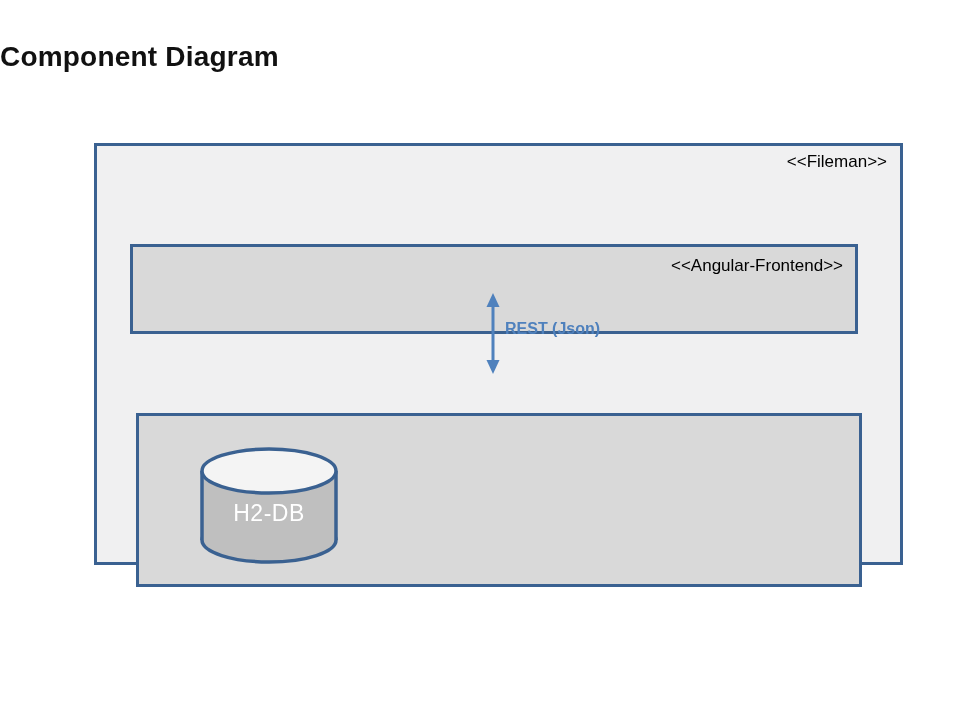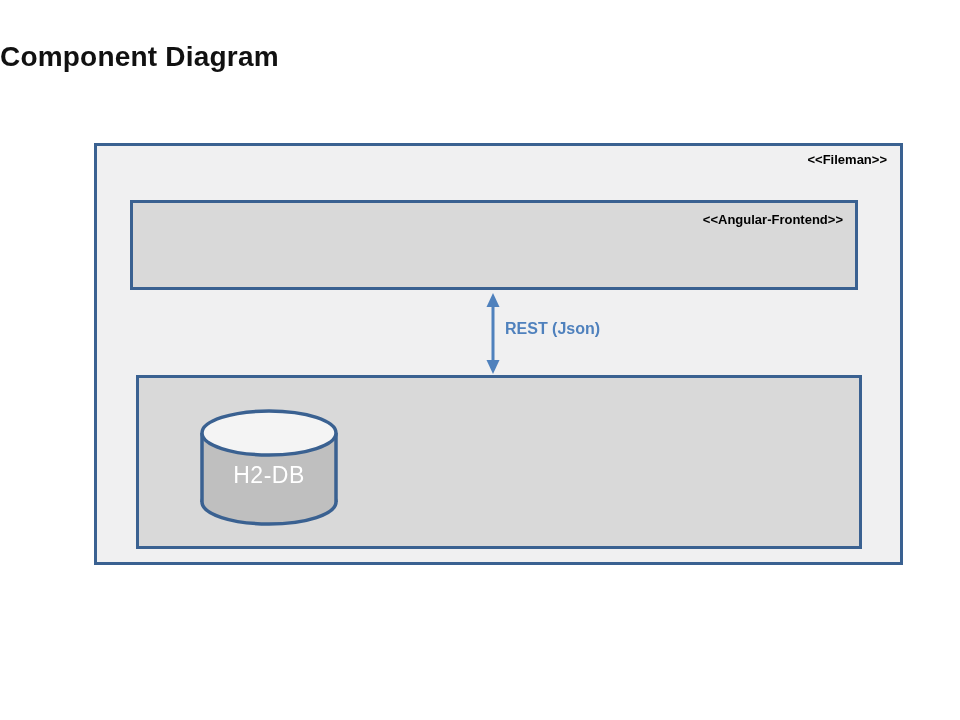--- a/index.html
+++ b/index.html
@@ -31,51 +31,52 @@
     left: 94px;
     top: 143px;
     width: 803px;
     height: 416px;
     background: var(--outer-bg, #f0f0f1);
     border: 3px solid var(--border-blue, #3a6191);
   }
 
   .stereotype-label {
     position: absolute;
-    font-weight: bold;
-    font-size: 13px;
+    font-weight: normal;
+    font-size: 17px;
     color: #000000;
     white-space: nowrap;
   }
 
   #system-label {
     right: 13px;
     top: 6px;
   }
 
   .component-box {
     position: absolute;
     background: var(--box-bg, #d9d9d9);
     border: 3px solid var(--border-blue, #3a6191);
+    margin-top: 44px;
   }
 
   #frontend-component {
     left: 33px;
     top: 54px;
     width: 722px;
     height: 84px;
   }
   #frontend-label {
     right: 12px;
     top: 9px;
   }
 
   #backend-component {
     left: 39px;
-    top: 229px;
+    top: 223px;
     width: 720px;
     height: 168px;
   }
 
   #rest-arrow {
     left: 381px;
     top: 146px;
     width: 30px;
     height: 83px;
   }

